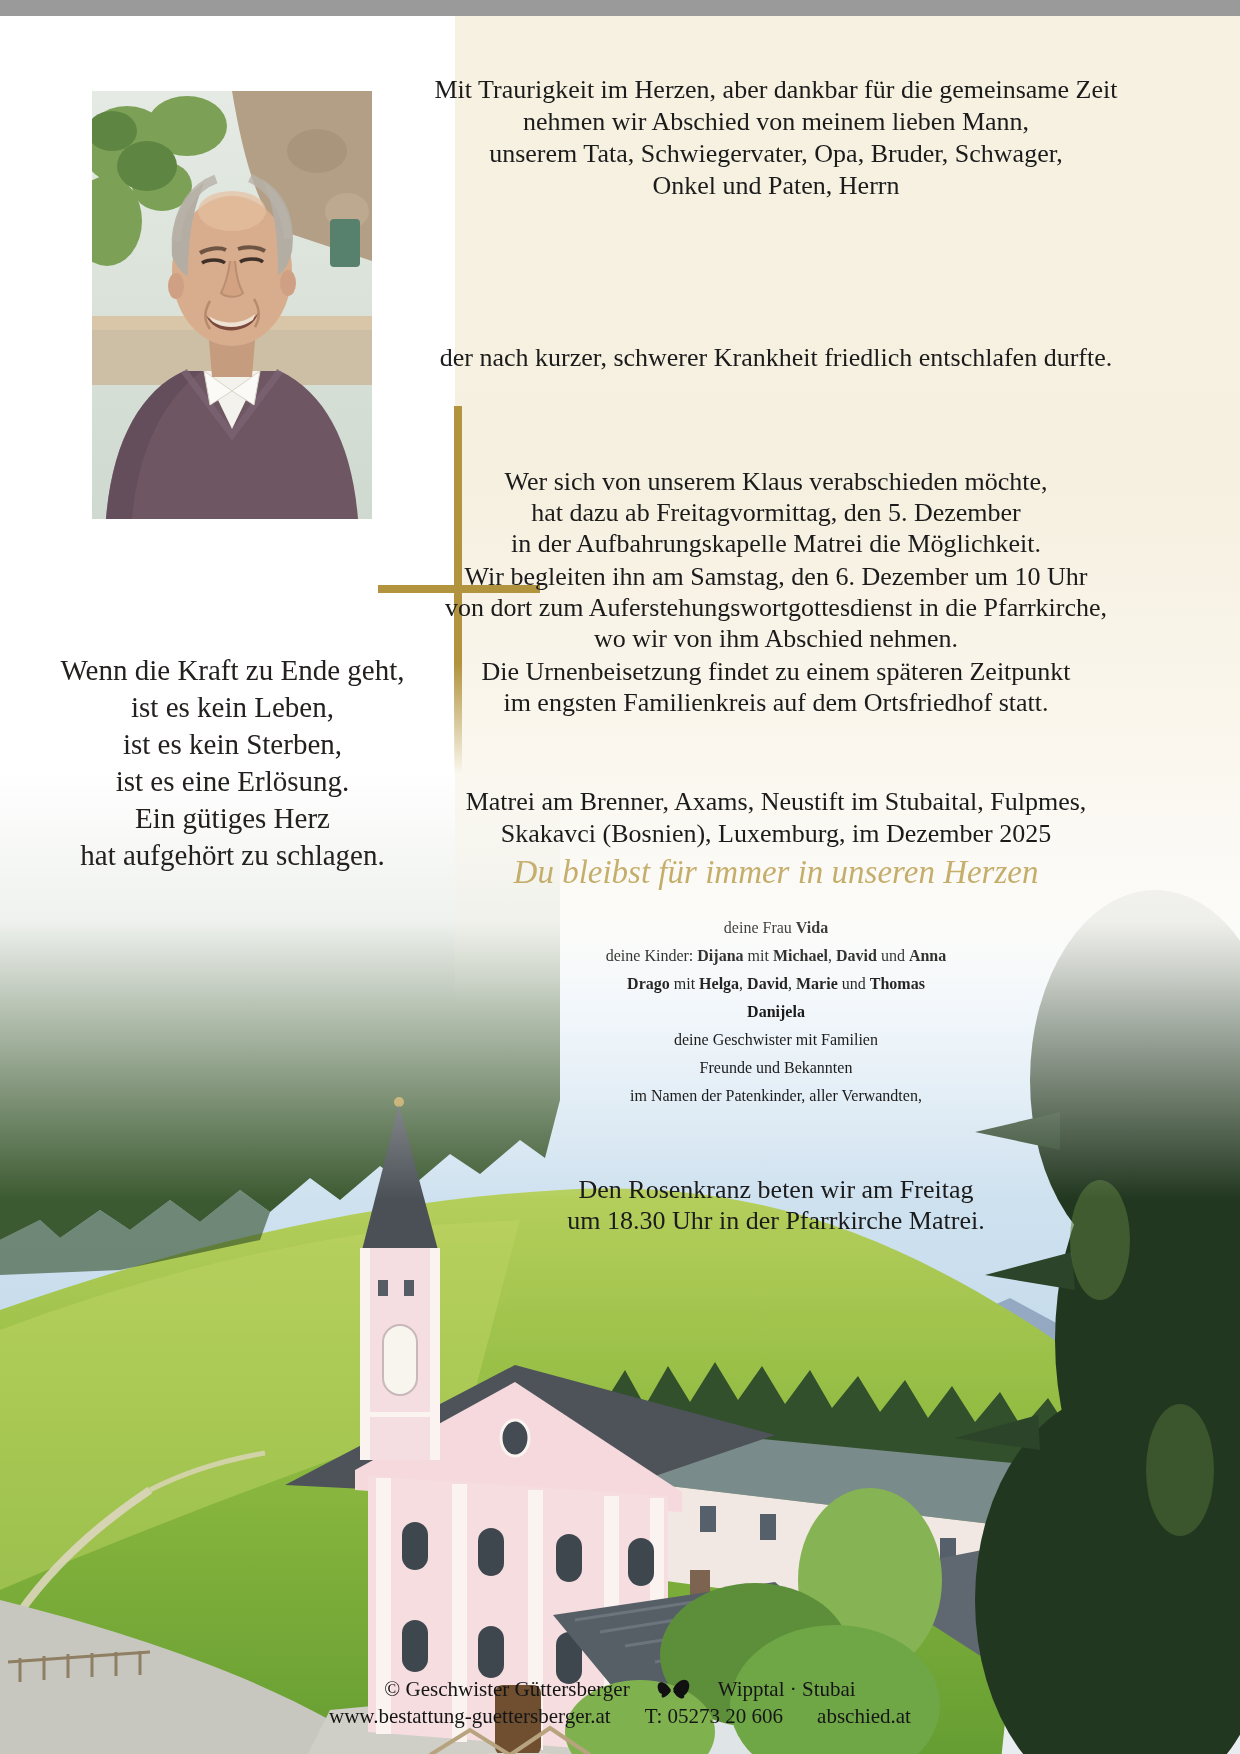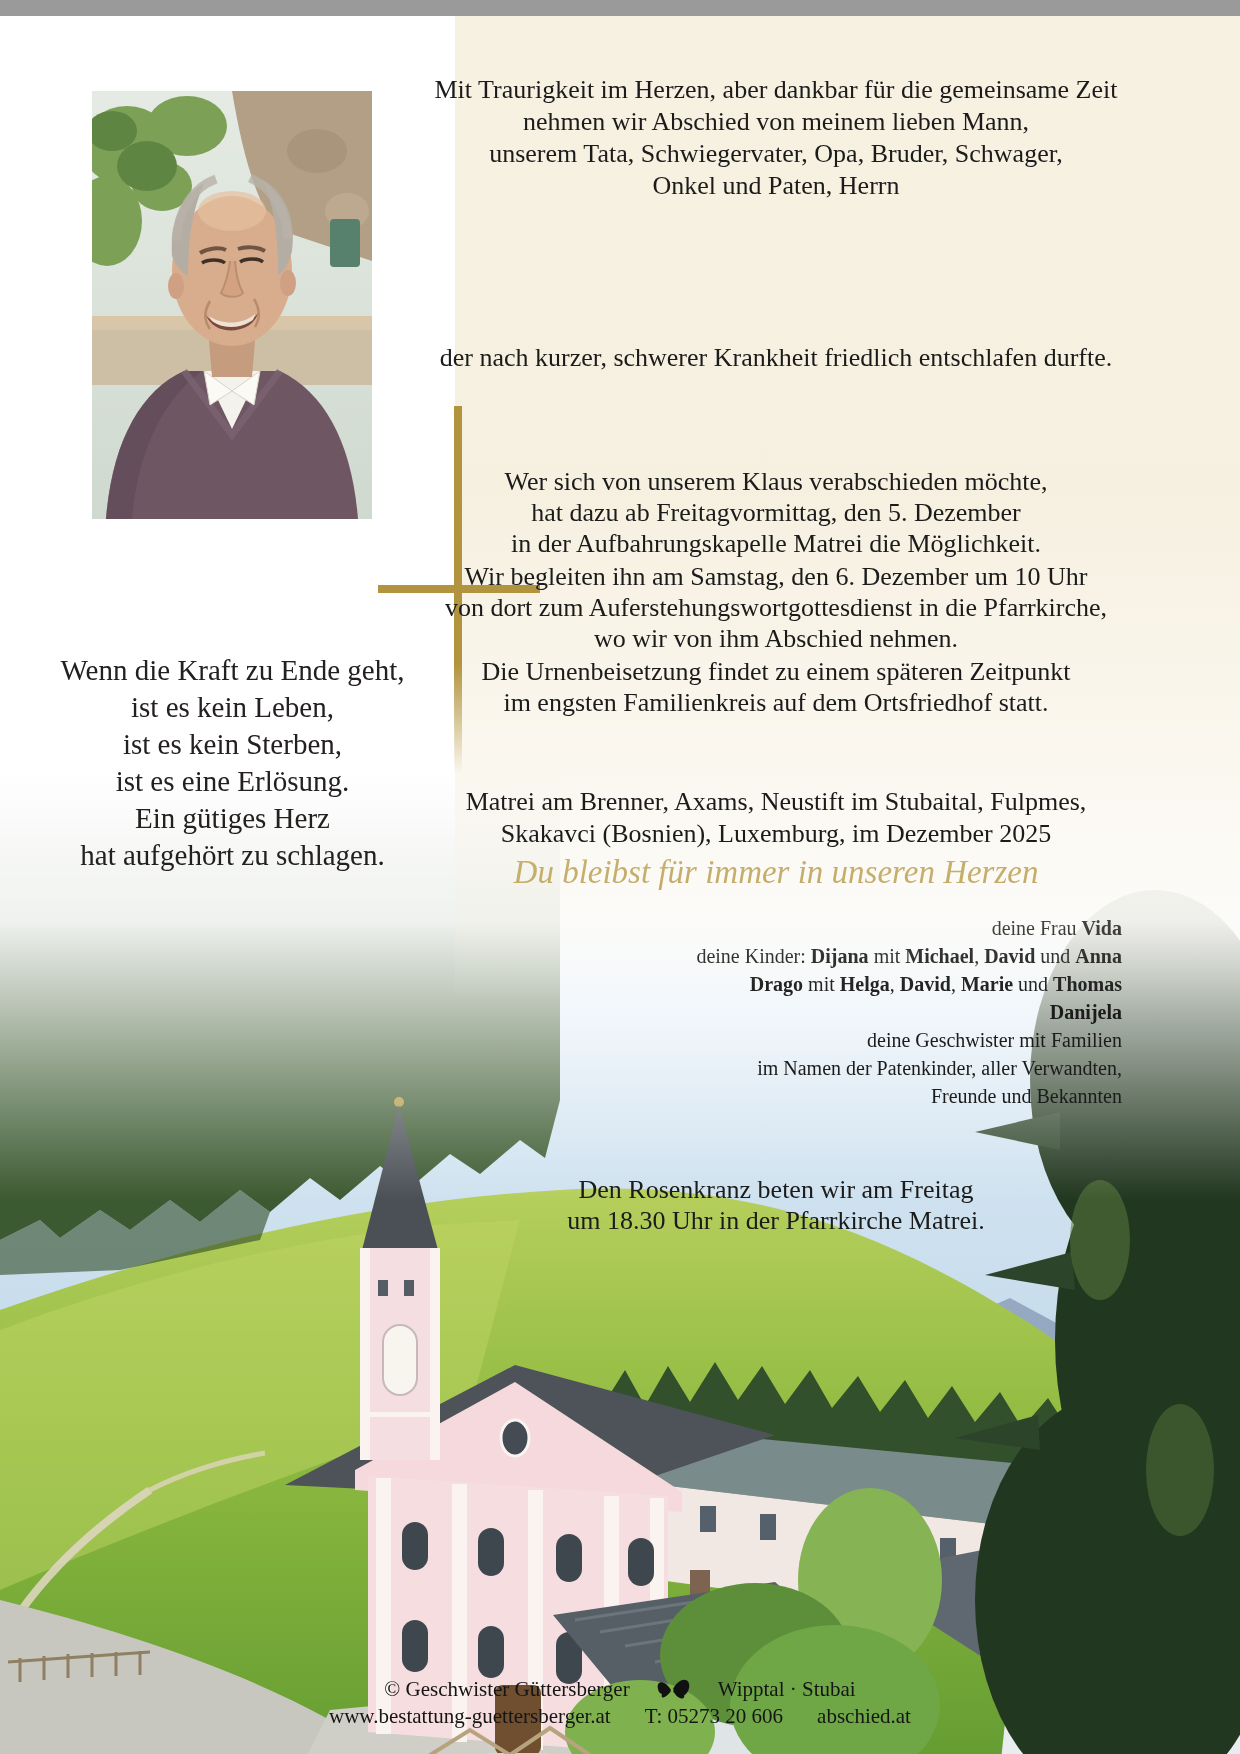--- a/index.html
+++ b/index.html
@@ -30,21 +30,21 @@
   .nickname{left:430px;top:246px;width:692px;font-size:28px;line-height:32px;}
   .dates{left:430px;top:278px;width:692px;font-size:30px;line-height:36px;}
   .dates .gap{display:inline-block;width:30px;}
   .death-note{left:430px;top:326px;width:692px;}
   .para1{left:430px;top:450px;width:692px;line-height:31px;}
   .para2{left:430px;top:545px;width:692px;line-height:31px;}
   .para3{left:430px;top:640px;width:692px;line-height:31px;}
   .poem{left:50px;top:636px;width:365px;font-size:29px;line-height:37px;color:#23201f;}
   .places{left:430px;top:770px;width:692px;}
   .tribute{left:430px;top:838px;width:692px;font-style:italic;font-size:33px;line-height:36px;color:#b2943e;}
-  .family{left:430px;top:898px;width:692px;font-size:20px;line-height:28px;text-align:right;}
+  .family{left:430px;top:898px;width:692px;font-size:16px;line-height:28px;}
   .family .seg-b{font-weight:bold;}
   .rosary{left:430px;top:1158px;width:692px;line-height:31px;}
 
   .footer{left:170px;top:1660px;width:900px;z-index:4;font-size:21px;line-height:26px;color:#151515;}
   .footer-row{display:flex;justify-content:center;align-items:center;gap:26px;}
   .footer-row + .footer-row{margin-top:1px;gap:34px;}
   .butterfly{width:36px;height:26px;flex:0 0 auto;}
 </style>
 </head>
 <body>
@@ -258,22 +258,22 @@
   <div class="abs txt places center">Matrei am Brenner, Axams, Neustift im Stubaital, Fulpmes,<br>Skakavci (Bosnien), Luxemburg, im Dezember 2025</div>
 
   <div class="abs tribute center">Du bleibst für immer in unseren Herzen</div>
 
   <div class="abs family center">
       <div><span>deine Frau </span><span class="seg-b">Vida</span></div>
       <div><span>deine Kinder: </span><span class="seg-b">Dijana</span><span> mit </span><span class="seg-b">Michael</span><span>, </span><span class="seg-b">David</span><span> und </span><span class="seg-b">Anna</span></div>
       <div><span class="seg-b">Drago</span><span> mit </span><span class="seg-b">Helga</span><span>, </span><span class="seg-b">David</span><span>, </span><span class="seg-b">Marie</span><span> und </span><span class="seg-b">Thomas</span></div>
       <div><span class="seg-b">Danijela</span></div>
       <div><span>deine Geschwister mit Familien</span></div>
+      <div><span>Freunde und Bekannten</span></div>
       <div><span>im Namen der Patenkinder, aller Verwandten,</span></div>
-      <div><span>Freunde und Bekannten</span></div>
     </div>
 
   <div class="abs txt rosary center">Den Rosenkranz beten wir am Freitag<br>um 18.30 Uhr in der Pfarrkirche Matrei.</div>
 
   <div class="abs footer">
     <div class="footer-row">
       <span>© Geschwister Güttersberger</span>
       <svg class="butterfly" viewBox="0 0 36 26">
         <path d="M15,14 C8,3 0,5 2,13 C3,19 10,21 15,14 Z" fill="#111"></path>
         <path d="M17,13 C24,0 35,2 33,12 C31,21 23,23 17,13 Z" fill="#111"></path>

